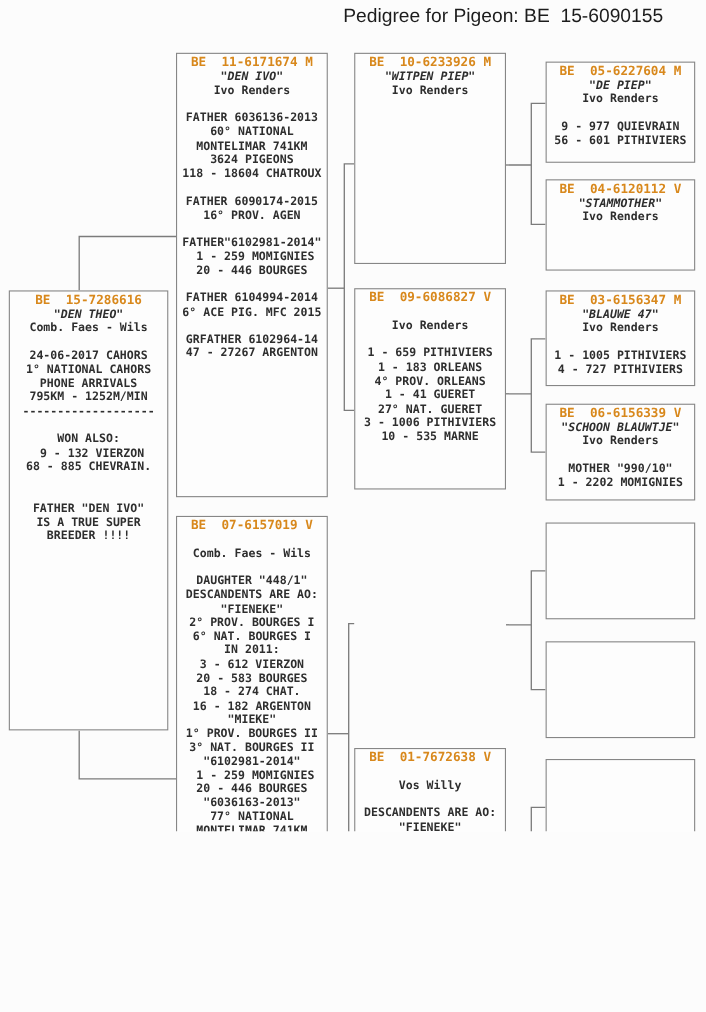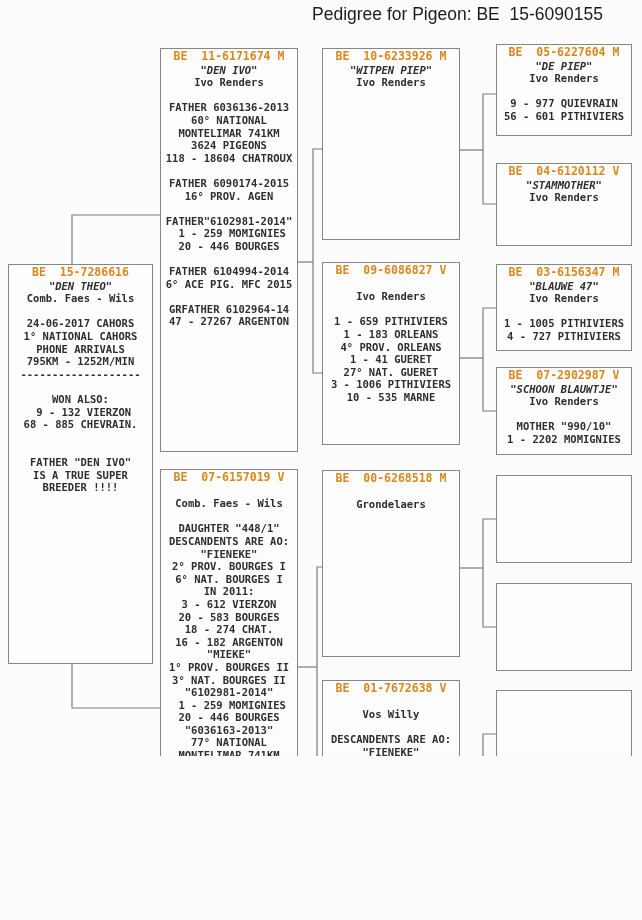--- a/index.html
+++ b/index.html
@@ -166,44 +166,39 @@
 
 1 - 659 PITHIVIERS
 1 - 183 ORLEANS
 4° PROV. ORLEANS
 1 - 41 GUERET
 27° NAT. GUERET
 3 - 1006 PITHIVIERS
 10 - 535 MARNE</div>
   </div>
 
-  <div class="pbox" style="left:322px;top:470px;width:138px;height:187px">
-    <div class="phead">BE  00-6268518 M</div>
-    <div class="pname"></div>
-    <div class="pbody">Grondelaers</div>
-  </div>
 
   <div class="pbox" style="left:322px;top:680px;width:138px;height:200px">
     <div class="phead">BE  01-7672638 V</div>
     <div class="pname"></div>
     <div class="pbody">Vos Willy
 
 DESCANDENTS ARE AO:
 "FIENEKE"
 2° PROV. BOURGES I
 6° NAT. BOURGES I
 IN 2011:
 3 - 612 VIERZON
 20 - 583 BOURGES
 18 - 274 CHAT.
 16 - 182 ARGENTON
 "MIEKE"</div>
   </div>
 
-  <div class="pbox" style="left:496px;top:44px;width:136px;height:92px">
+  <div class="pbox" style="left:496px;top:56px;width:136px;height:92px">
     <div class="phead">BE  05-6227604 M</div>
     <div class="pname">"DE PIEP"</div>
     <div class="pbody">Ivo Renders
 
 9 - 977 QUIEVRAIN
 56 - 601 PITHIVIERS</div>
   </div>
 
   <div class="pbox" style="left:496px;top:163px;width:136px;height:83px">
     <div class="phead">BE  04-6120112 V</div>
@@ -214,21 +209,21 @@
   <div class="pbox" style="left:496px;top:264px;width:136px;height:87px">
     <div class="phead">BE  03-6156347 M</div>
     <div class="pname">"BLAUWE 47"</div>
     <div class="pbody">Ivo Renders
 
 1 - 1005 PITHIVIERS
 4 - 727 PITHIVIERS</div>
   </div>
 
   <div class="pbox" style="left:496px;top:367px;width:136px;height:88px">
-    <div class="phead">BE  07-2902987 V</div>
+    <div class="phead">BE  06-6156339 V</div>
     <div class="pname">"SCHOON BLAUWTJE"</div>
     <div class="pbody">Ivo Renders
 
 MOTHER "990/10"
 1 - 2202 MOMIGNIES</div>
   </div>
 
   <div class="pbox" style="left:496px;top:475px;width:136px;height:88px"></div>
   <div class="pbox" style="left:496px;top:583px;width:136px;height:88px"></div>
   <div class="pbox" style="left:496px;top:690px;width:136px;height:88px"></div>

